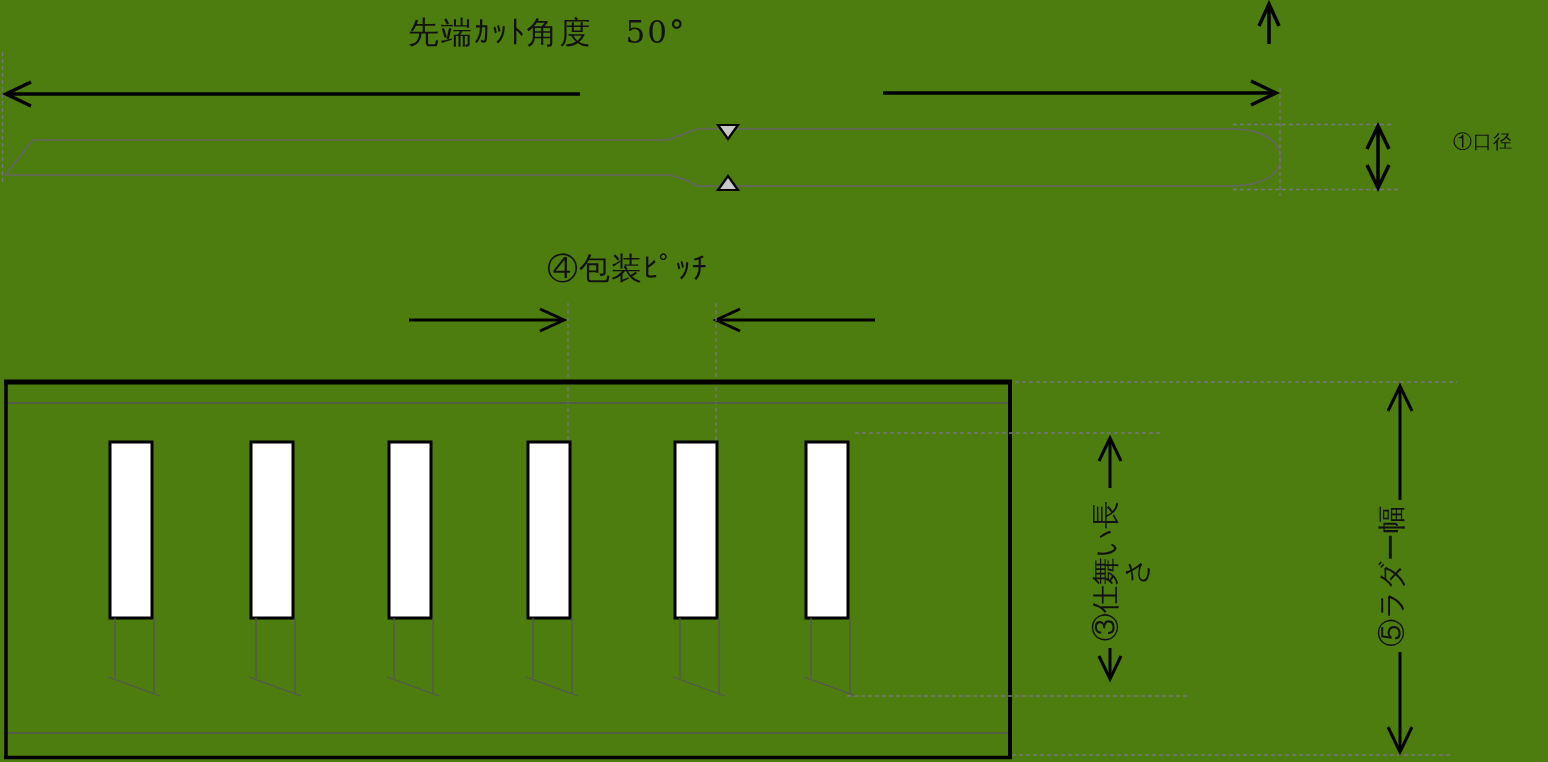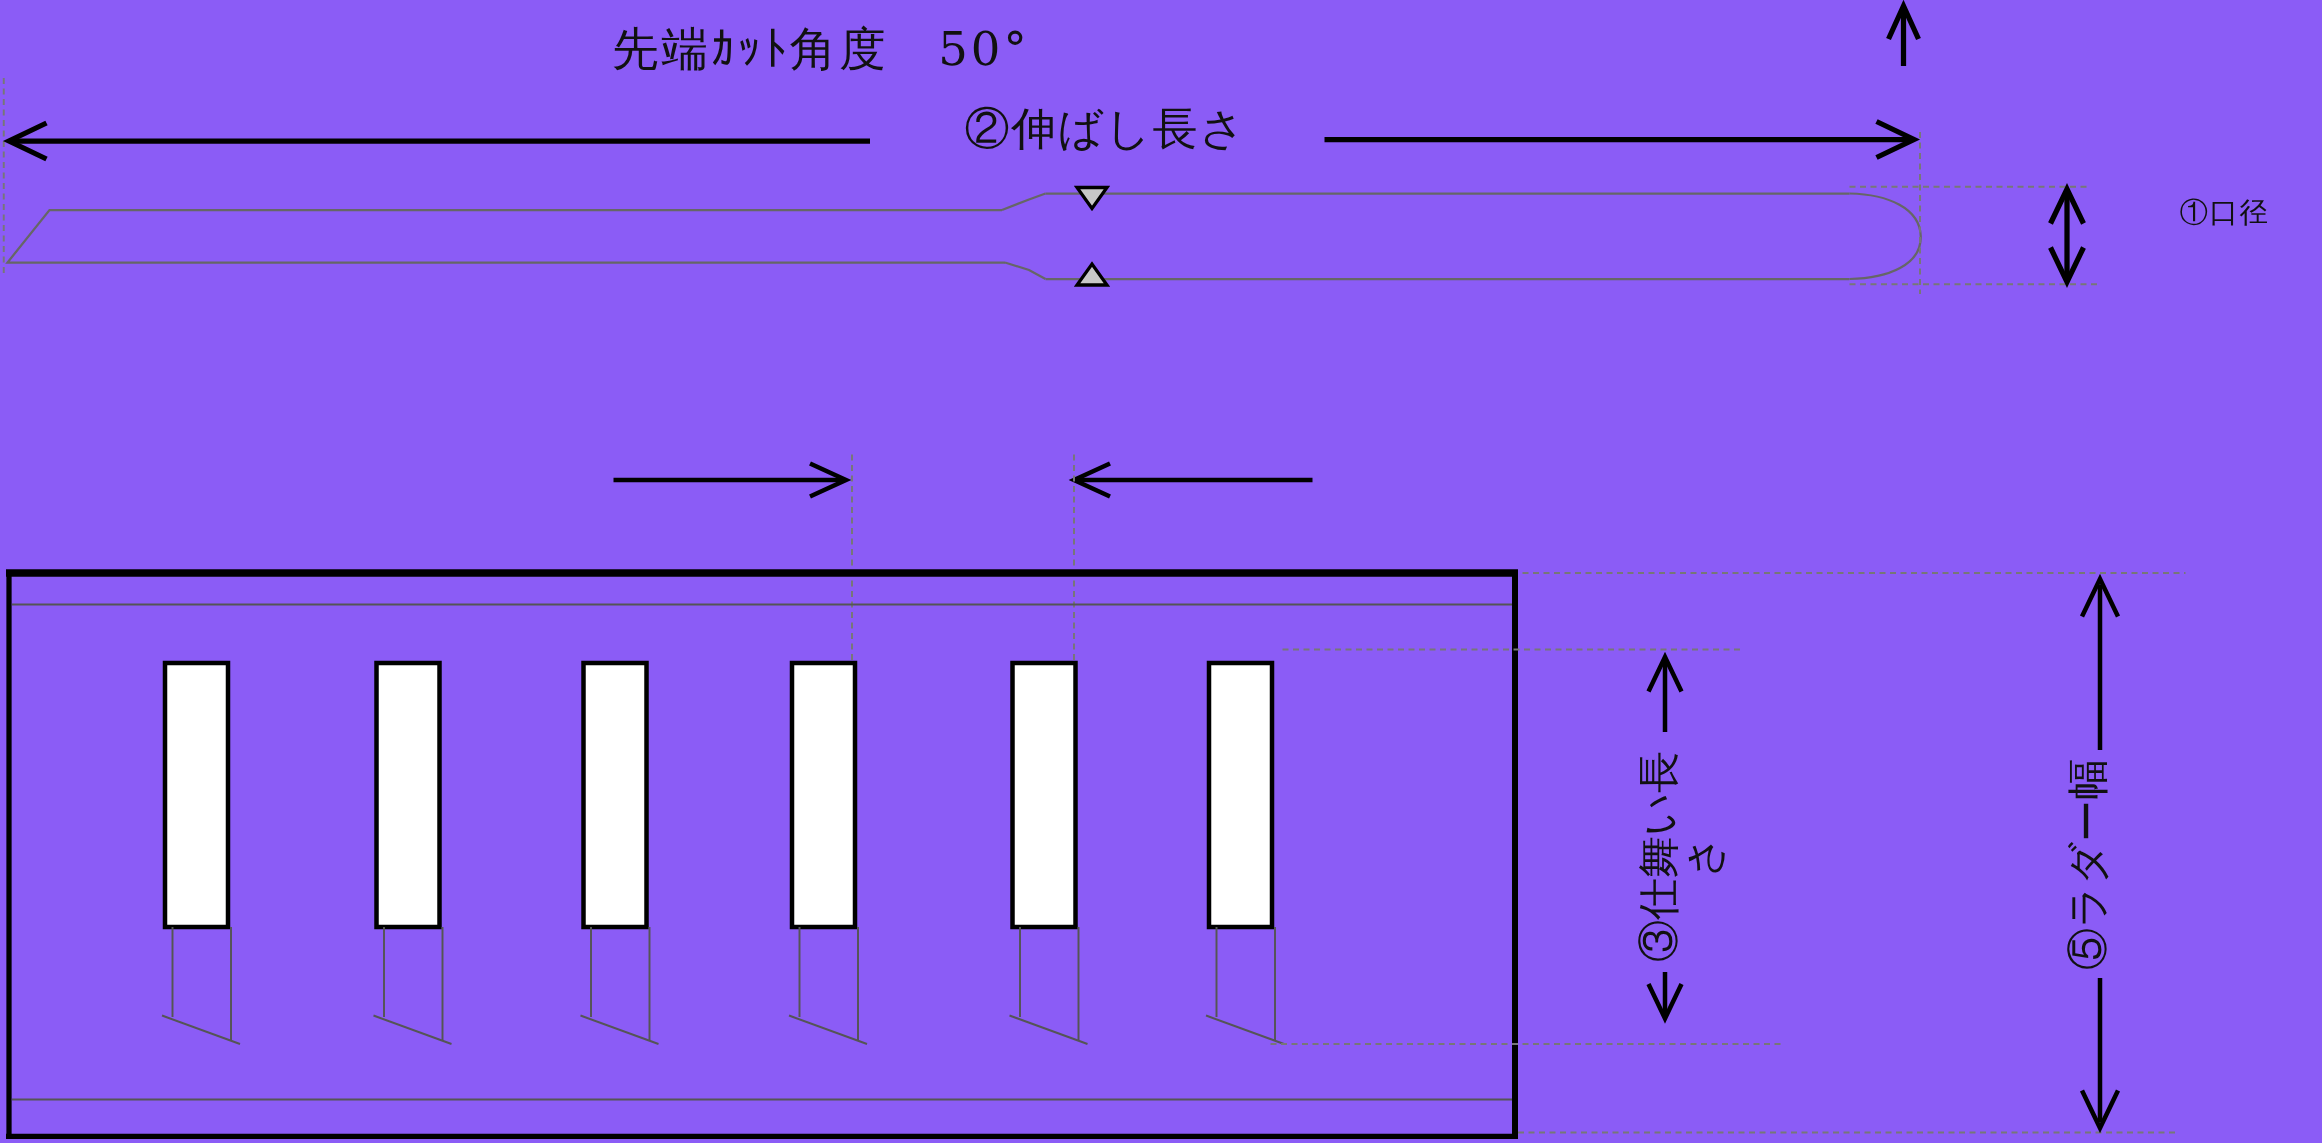--- a/index.html
+++ b/index.html
@@ -1,17 +1,17 @@
 <!DOCTYPE html>
 <html><head>
 <meta charset="utf-8">
 <style>
   html,body { margin:0; padding:0; background:#fff; }
   #stage {
-    position:relative; width:1548px; height:762px; background:#8b5cf6;
+    position:relative; width:1548px; height:762px; background:#4d7c0f;
     font-family:"DejaVu Serif","Liberation Serif",serif; color:#111; overflow:hidden;
   }
   #stage svg { position:absolute; left:0; top:0; width:1548px; height:762px; }
   .label { position:absolute; color:#111; white-space:nowrap; }
   .lbl-tipcut   { left:408px;  top:12px;  font-size:31px; letter-spacing:2px; }
   .lbl-extend   { left:643px;  top:66px;  font-size:30px; letter-spacing:1px; }
   .lbl-bore     { left:1453px; top:129px; font-size:19px; letter-spacing:1px; }
   .lbl-pitch    { left:547px;  top:248px; font-size:31px; letter-spacing:1px; }
   .lbl-folded   {
     left:1045px; top:540px; width:152px; height:62px;
@@ -145,18 +145,18 @@
       <line class="dot" x1="1015" y1="382" x2="1457" y2="382"></line>
       <line class="dot" x1="1012" y1="755" x2="1453" y2="755"></line>
       <line class="dim2" x1="1400" y1="500" x2="1400" y2="390"></line>
       <polyline class="head2" points="1388,411 1400,386 1412,411"></polyline>
       <line class="dim2" x1="1400" y1="652" x2="1400" y2="748"></line>
       <polyline class="head2" points="1388,727 1400,752 1412,727"></polyline>
     </g>
   </svg>
 
   <div class="label lbl-tipcut">先端ｶｯﾄ角度　50°</div>
-  <div class="label lbl-extend">②伸ばし長さ</div>
   <div class="label lbl-bore">①口径</div>
+  <div class="label lbl-pitch">④包装ﾋﾟｯﾁ</div>
   <div class="label lbl-folded">③仕舞い長さ</div>
   <div class="label lbl-ladder">⑤ラダー幅</div>
 
 </div>
 
 </body></html>

